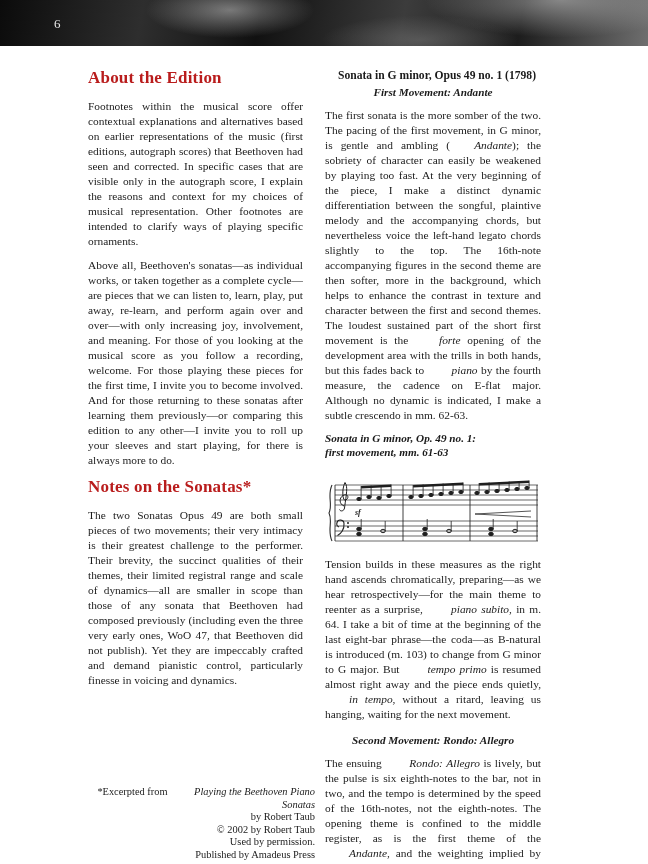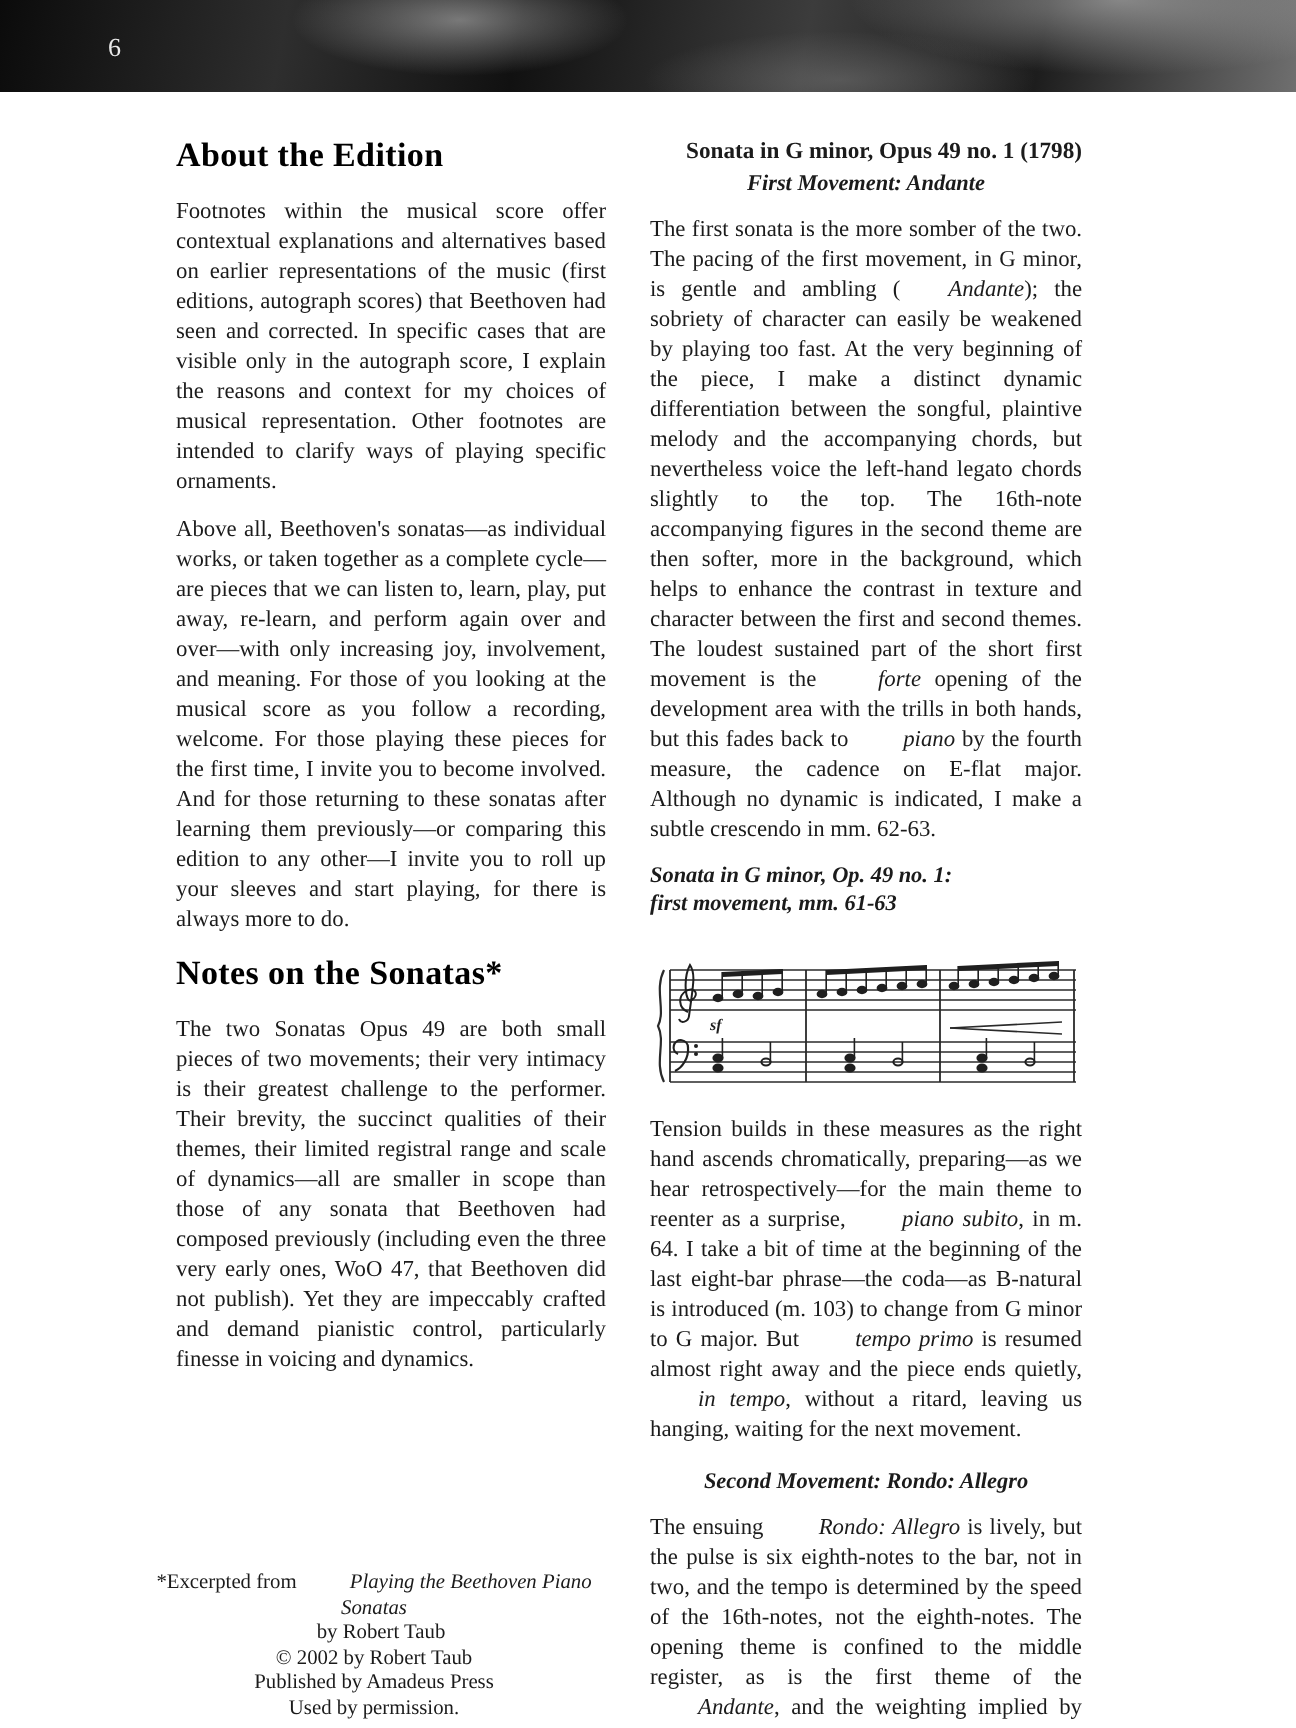--- a/index.html
+++ b/index.html
@@ -18,37 +18,37 @@
       linear-gradient(100deg,#0b0b0b 0%,#2e2e2e 22%,#111 40%,#3c3c3c 62%,#1d1d1d 80%,#6f6f6f 100%);
   }
   .page-number{
     position:absolute;left:54px;top:16px;
     font-size:13px;color:#e9e9e9;letter-spacing:.5px;
   }
   .col{position:absolute;top:68px;font-size:11.4px;line-height:15px;text-align:justify;}
   .col-left{left:88px;width:215px;}
   .col-right{left:325px;width:216px;}
   h2.section{
-    font-size:17px;line-height:20px;font-weight:bold;color:#000000;
+    font-size:17px;line-height:20px;font-weight:bold;color:#b91c1c;
     margin:0 0 11px 0;text-align:left;letter-spacing:.2px;
   }
   h2.section.notes{}
   p.body{margin:0 0 9px 0;}
   p.body:last-child{margin-bottom:0;}
-  .r-head{font-weight:bold;font-size:11.6px;text-align:right;margin:0 0 2px 8px;}
+  .r-head{font-weight:bold;font-size:11.6px;text-align:center;margin:0 0 2px 8px;}
   .r-subhead{font-weight:bold;font-style:italic;font-size:11.2px;text-align:center;margin:0 0 8px 0;}
   .r-subhead.mid{margin-top:11px;}
   .score-caption{
     font-weight:bold;font-style:italic;font-size:11.2px;line-height:13.5px;
     text-align:left;margin:3px 0 20px 0;
   }
   .score-wrap{margin:2px 0 8px 0;}
   .footnote{
-    position:absolute;left:72px;top:786px;width:230px;
-    font-size:10.4px;line-height:12.6px;text-align:center;
+    position:absolute;left:85px;top:786px;width:230px;
+    font-size:10.4px;line-height:12.6px;text-align:right;
   }
   .footnote .indent{padding-left:7px;}
   i{font-style:italic;margin-left:24px;}
 </style>
 </head>
 <body>
 
 <div class="page">
 
   <div class="banner"></div>
@@ -178,17 +178,17 @@
 
     <p class="body"><span>Tension builds in these measures as the right hand ascends chromatically, preparing—as we hear retrospectively—for the main theme to reenter as a surprise, </span><i>piano subito</i><span>, in m. 64. I take a bit of time at the beginning of the last eight-bar phrase—the coda—as B-natural is introduced (m. 103) to change from G minor to G major. But </span><i>tempo primo</i><span> is resumed almost right away and the piece ends quietly, </span><i>in tempo</i><span>, without a ritard, leaving us hanging, waiting for the next movement.</span></p>
     <p class="r-subhead mid">Second Movement: Rondo: Allegro</p>
     <p class="body"><span>The ensuing </span><i>Rondo: Allegro</i><span> is lively, but the pulse is six eighth-notes to the bar, not in two, and the tempo is determined by the speed of the 16th-notes, not the eighth-notes. The opening theme is confined to the middle register, as is the first theme of the </span><i>Andante</i><span>, and the weighting implied by the slur over the B–G is a subtle way of showing the change in character from the minor interval B-flat–G of the first movement. The light character of the Rondo's opening becomes slightly more intense with the second theme, which is back in G minor and includes crescendos to </span></p>
   </div>
 
   <div class="footnote">
     <div><span>*Excerpted from </span><i>Playing the Beethoven Piano Sonatas</i></div>
     <div class="indent">by Robert Taub</div>
     <div>© 2002 by Robert Taub</div>
+    <div>Used by permission.</div>
     <div>Published by Amadeus Press</div>
-    <div>Used by permission.</div>
   </div>
 
 </div>
 
 </body></html>

